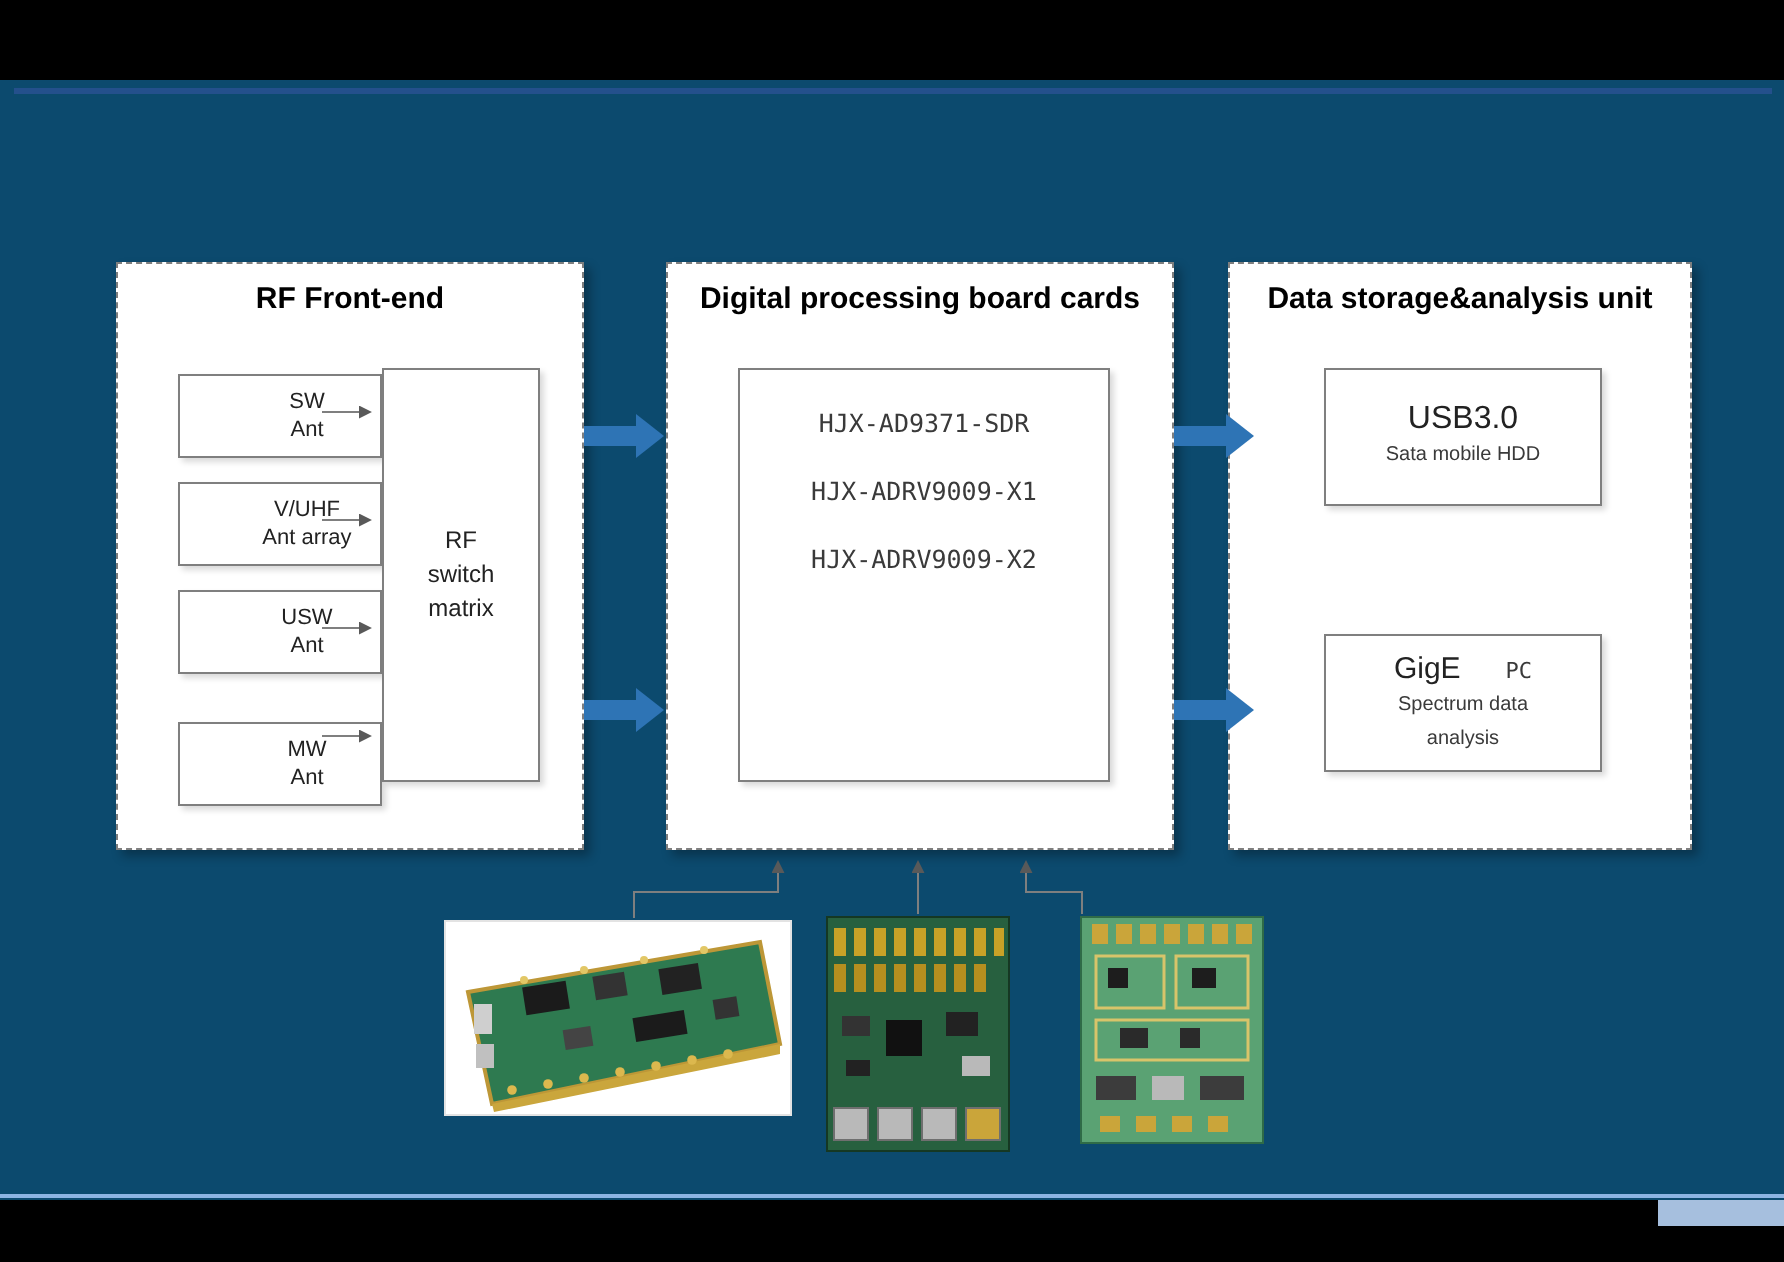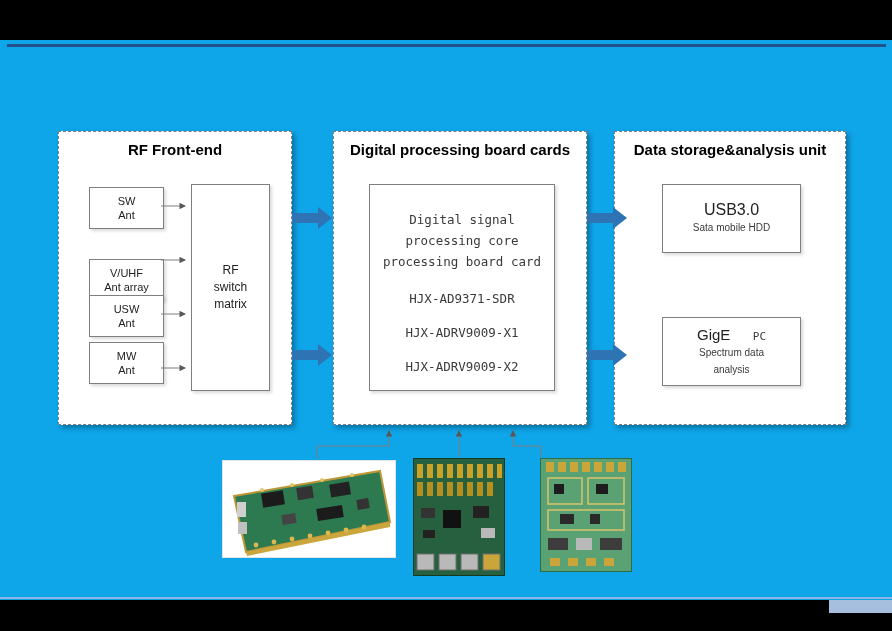--- a/index.html
+++ b/index.html
@@ -1,18 +1,18 @@
 <!DOCTYPE html>
 <html><head>
 <meta charset="utf-8">
 <style>
   html,body { margin:0; padding:0; background:#000; }
   #stage {
     position:relative; width:892px; height:631px;
-    background:#0ea5e9; overflow:hidden;
+    background:#0c4a6e; overflow:hidden;
     font-family:"Liberation Sans", sans-serif;
   }
   .band { position:absolute; left:0; width:892px; background:#000; }
   #top-band { top:0; height:40px; }
   #bottom-band { top:600px; height:31px; }
   #header-rule { position:absolute; left:7px; top:44px; width:879px; height:3px; background:#24508C; }
   #footer-rule { position:absolute; left:0; top:597px; width:892px; height:2px; background:#8DB4E2; }
   #footer-accent { position:absolute; left:829px; top:600px; width:63px; height:13px; background:#A6BFDE; }
 
   .dashed-box {
@@ -26,25 +26,25 @@
     position:absolute; left:0; top:9px; width:100%;
     text-align:center; font-weight:bold; font-size:15px; color:#000;
   }
 
   .sub-box {
     position:absolute; border:1px solid #7f7f7f; background:#fff;
     box-shadow:2px 2px 3px rgba(0,0,0,0.15);
     display:flex; flex-direction:column; align-items:center; justify-content:center;
     text-align:center;
   }
-  .ant-box { left:30px; width:73px; height:40px; font-size:11px; color:#222; line-height:1.3; }
+  .ant-box { left:30px; width:73px; height:40px; font-size:11px; color:#222; line-height:1.3;padding-left:27px; }
   #ant-sw   { top:55px; }
-  #ant-vuhf { top:109px;margin-top:18px; }
+  #ant-vuhf { top:109px; }
   #ant-usw  { top:163px; }
-  #ant-mw   { top:210px;align-items:center; }
+  #ant-mw   { top:229px;align-items:center; }
   #switch-matrix { left:132px; top:52px; width:77px; height:205px; font-size:12px; color:#222; line-height:1.4;align-items:center; }
 
   #digital-card { left:35px; top:52px; width:184px; height:205px; justify-content:flex-start; }
   #digital-card .card-head { margin-top:24px; font-family:"DejaVu Sans Mono", monospace; font-size:12.5px; color:#3a3a3a; line-height:21px; }
   #digital-card .card-model { margin-top:19px; font-family:"DejaVu Sans Mono", monospace; font-size:12.5px; color:#3a3a3a; }
 
   #usb-box  { left:47px; top:52px;  width:137px; height:67px; }
   #gige-box { left:47px; top:185px; width:137px; height:67px; }
   .sb-line-sans { font-size:16px; color:#222; line-height:18px; }
   .sb-line-mono { font-family:Liberation Sans, sans-serif; font-size:10px; color:#3a3a3a; line-height:17px; }
@@ -101,25 +101,20 @@
     <div id="switch-matrix" class="sub-box">
       <span>RF</span>
       <span>switch</span>
       <span>matrix</span>
     </div>
   </div>
 
   <div id="box-digital" class="dashed-box">
     <div class="box-title">Digital processing board cards</div>
     <div id="digital-card" class="sub-box">
-      <div class="card-head">
-        <div>Digital signal</div>
-        <div>processing core</div>
-        <div>processing board card</div>
-      </div>
       <div class="card-model">HJX-AD9371-SDR</div>
       <div class="card-model">HJX-ADRV9009-X1</div>
       <div class="card-model">HJX-ADRV9009-X2</div>
     </div>
   </div>
 
   <div id="box-storage" class="dashed-box">
     <div class="box-title">Data storage&amp;analysis unit</div>
     <div id="usb-box" class="sub-box">
       <span class="sb-line-sans">USB3.0</span>

